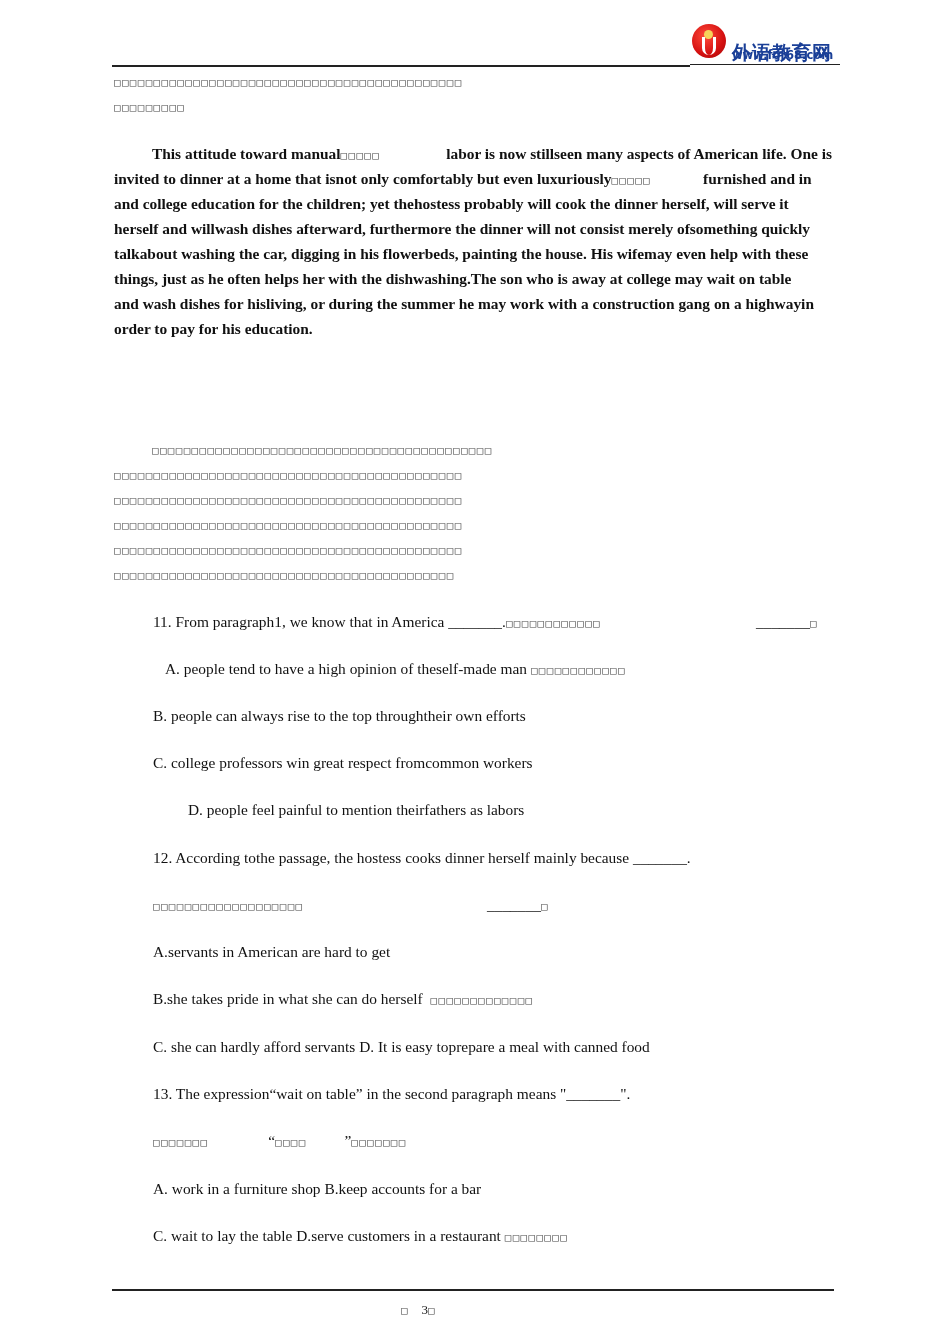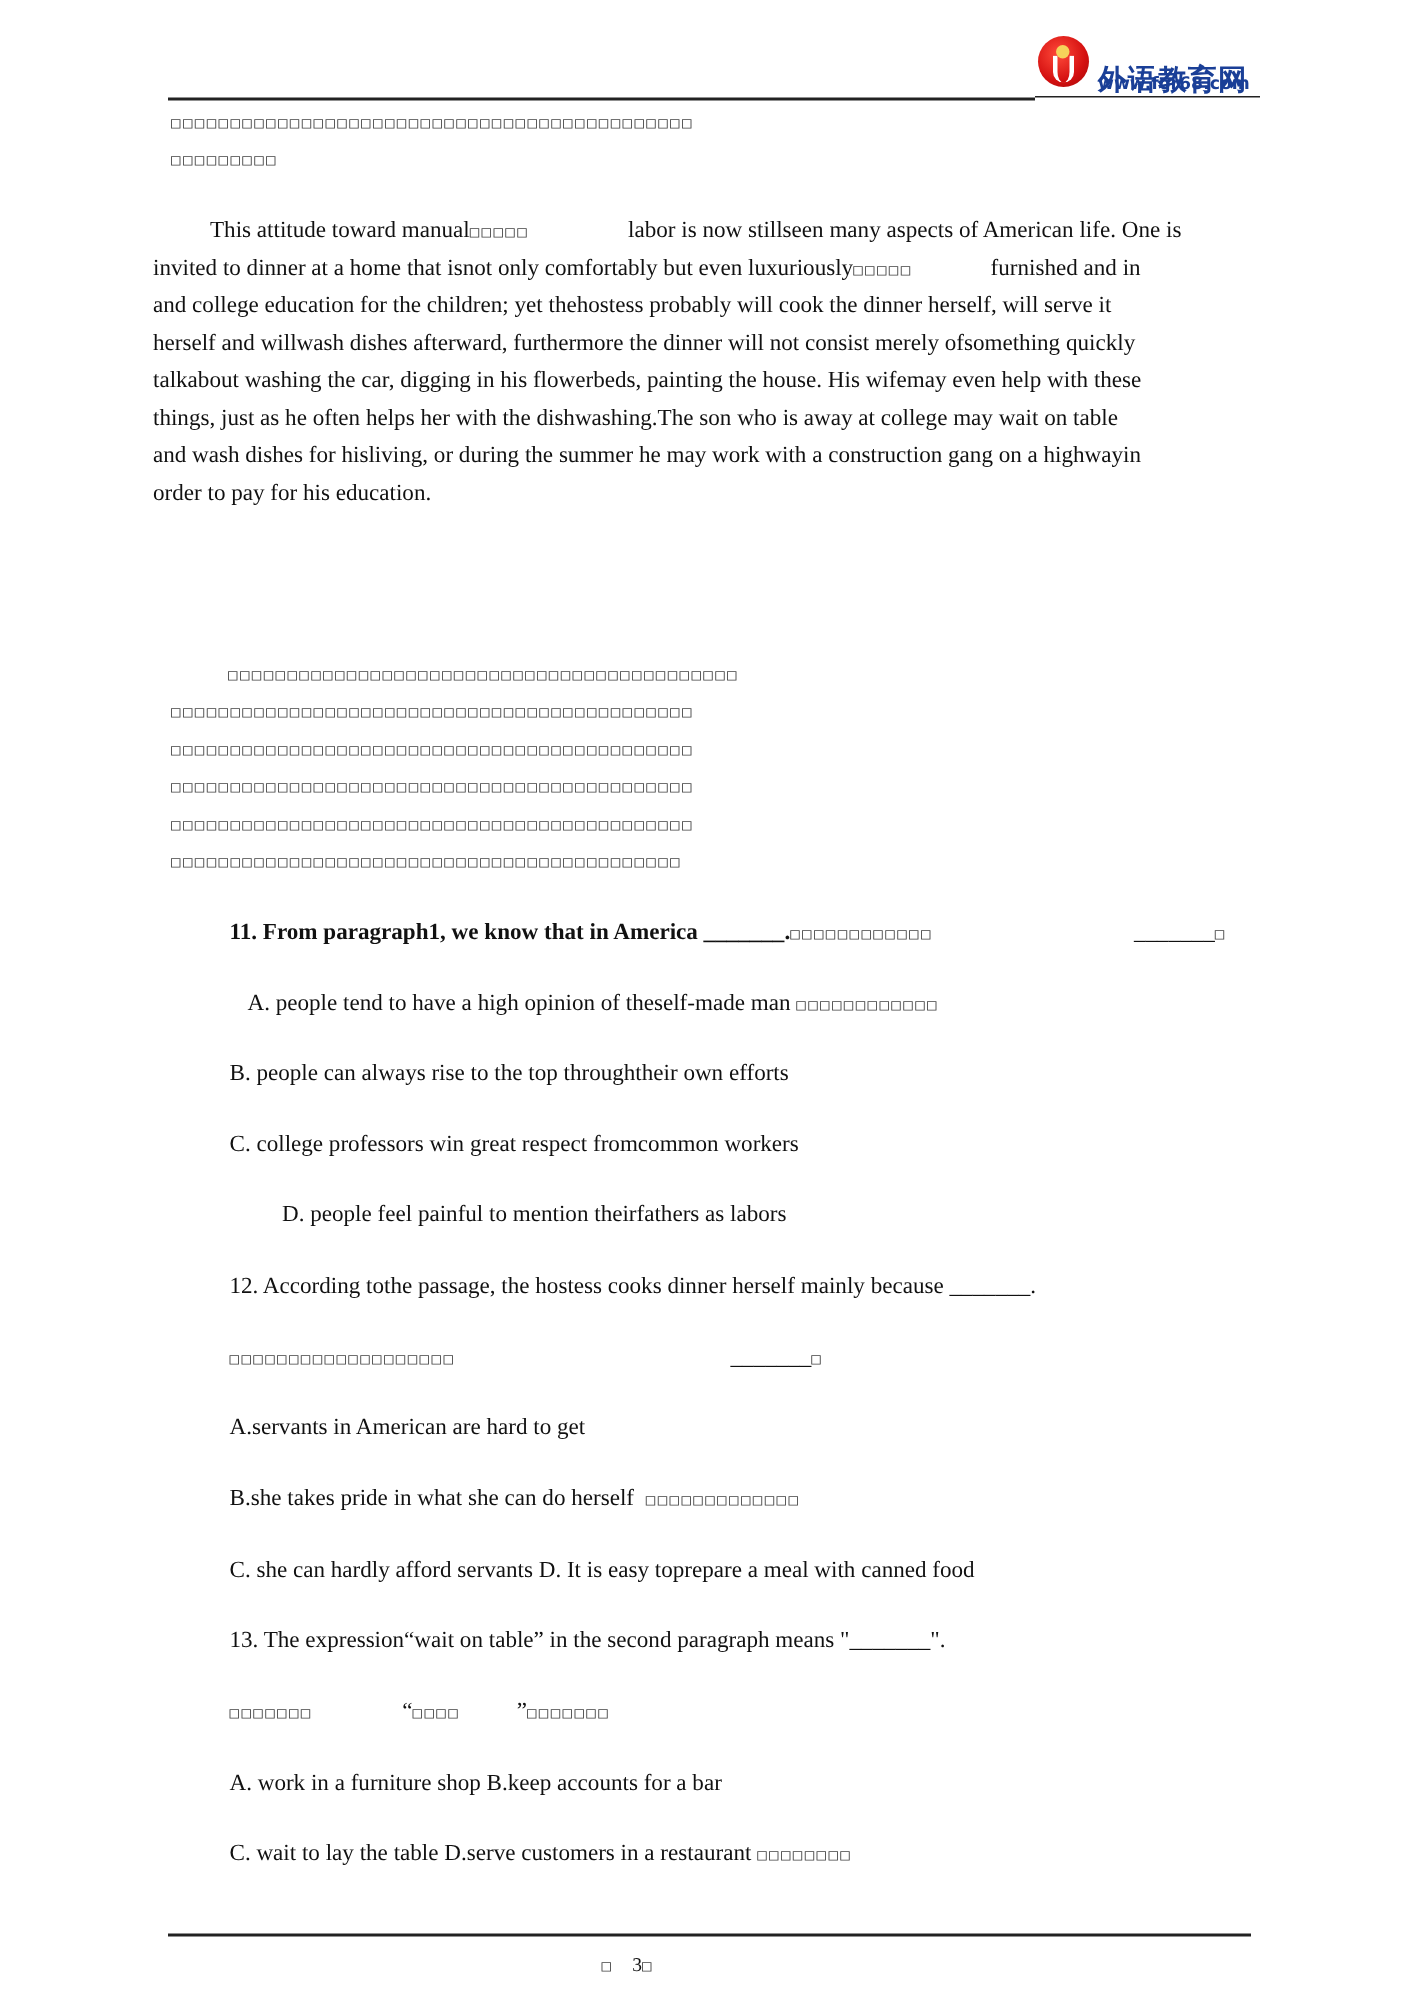--- a/index.html
+++ b/index.html
@@ -14,21 +14,21 @@
   .logo { left: 692px; top: 22px; width: 150px; height: 44px; }
   .logo-mark { position: absolute; left: 0; top: 2px; width: 34px; height: 34px; border-radius: 50%;
                background: radial-gradient(circle at 40% 35%, #ff4a3a 0%, #d41010 60%, #a00808 100%); }
   .logo-mark::before { content: ""; position: absolute; left: 12px; top: 6px; width: 9px; height: 9px; border-radius: 50%; background: #f6d35a; }
   .logo-mark::after { content: ""; position: absolute; left: 10px; top: 13px; width: 14px; height: 18px;
                       border-left: 3px solid #fff; border-right: 3px solid #fff; border-radius: 0 0 8px 8px; box-sizing: border-box; }
   .logo-cn { position: absolute; left: 40px; top: 0; font-family: "DejaVu Sans", sans-serif; font-weight: bold;
              font-size: 19px; color: #1a3f97; letter-spacing: 1px; margin-top: 18px; }
   .logo-url { position: absolute; left: 40px; top: 26px; font-family: "DejaVu Sans", sans-serif; font-weight: bold;
               font-size: 11.5px; color: #1a3f97; }
-  .para { left: 102px; width: 730px; }
+  .para { left: 114px; width: 730px; font-weight: bold; }
   .para .line { display: block; height: 25px; }
   .cn-line { display: block; height: 25px; line-height: 25px; }
   .page-num { left: 401px; top: 1302px; font-size: 13px; }
 </style>
 </head>
 <body>
 
 <div class="abs logo">
   <div class="logo-mark"></div>
   <div class="logo-cn">外语教育网</div>
@@ -59,21 +59,21 @@
 
 <div class="abs" style="left:114px; top:438px;">
   <span class="cn-line tofu" style="padding-left:38px;">□□□□□□□□□□□□□□□□□□□□□□□□□□□□□□□□□□□□□□□□□□□</span>
   <span class="cn-line tofu">□□□□□□□□□□□□□□□□□□□□□□□□□□□□□□□□□□□□□□□□□□□□</span>
   <span class="cn-line tofu">□□□□□□□□□□□□□□□□□□□□□□□□□□□□□□□□□□□□□□□□□□□□</span>
   <span class="cn-line tofu">□□□□□□□□□□□□□□□□□□□□□□□□□□□□□□□□□□□□□□□□□□□□</span>
   <span class="cn-line tofu">□□□□□□□□□□□□□□□□□□□□□□□□□□□□□□□□□□□□□□□□□□□□</span>
   <span class="cn-line tofu">□□□□□□□□□□□□□□□□□□□□□□□□□□□□□□□□□□□□□□□□□□□</span>
 </div>
 
-<div class="abs en" style="left:153px; top:609px;font-weight:bold;">
+<div class="abs en" style="left:153px; top:609px;">
   <span>11. From paragraph1, we know that in America _______.</span><span class="tofu">□□□□□□□□□□□□</span>
 </div>
 <div class="abs en" style="left:756px; top:609px;">
   <span>_______</span><span class="tofu">□</span>
 </div>
 <div class="abs en" style="left:165px; top:656px;">
   <span>A. people tend to have a high opinion of theself-made man</span>
   <span class="tofu">□□□□□□□□□□□□</span>
 </div>
 <div class="abs en" style="left:153px; top:703px;">B. people can always rise to the top throughtheir own efforts</div>

